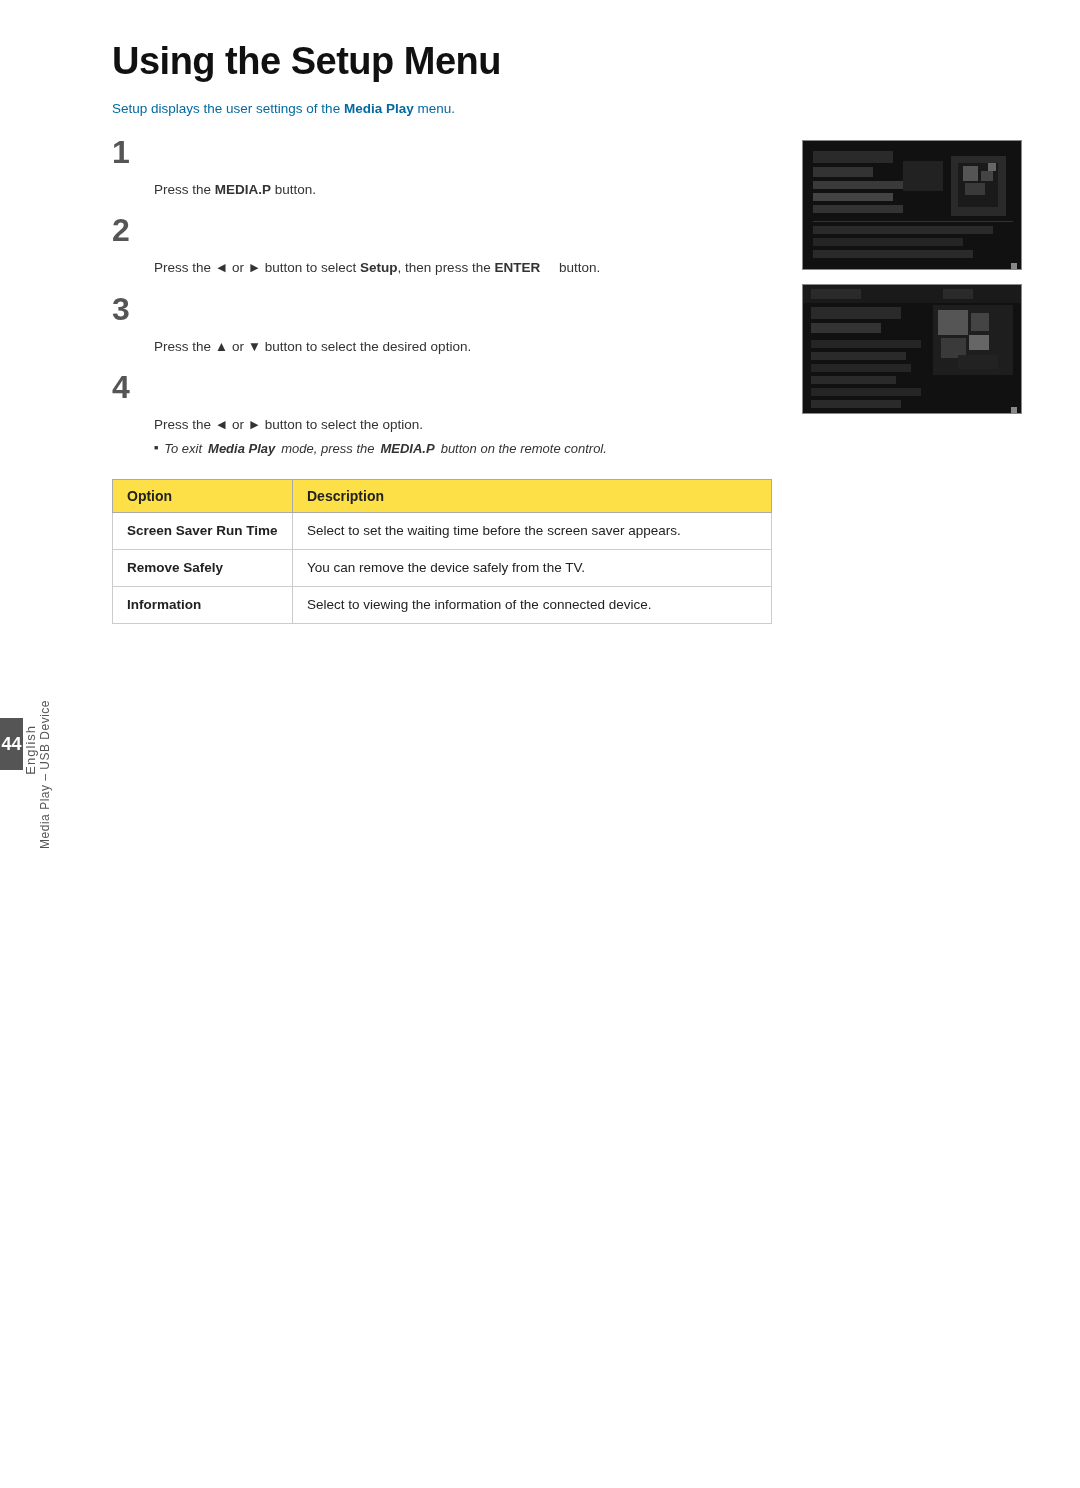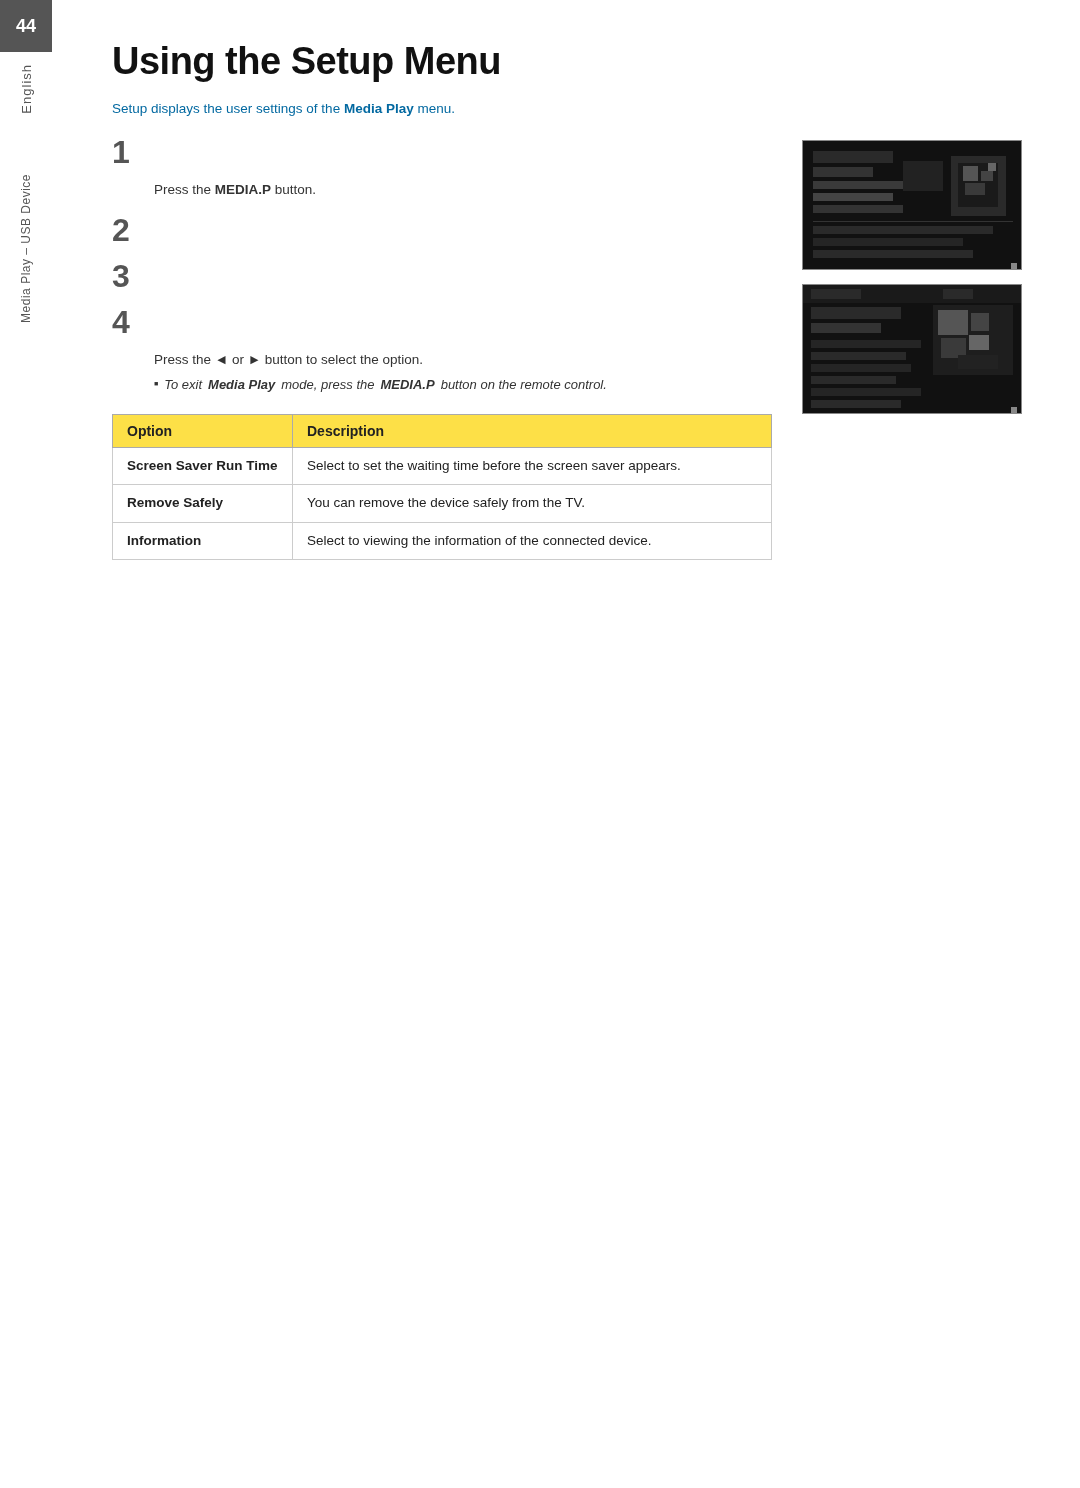--- a/index.html
+++ b/index.html
@@ -16,21 +16,20 @@
 
     
     .sidebar {
       position: absolute;
       left: 0;
       top: 0;
       width: 52px;
       height: 1488px;
       background: #fff;
       display: flex;
-      flex-direction: column;
       align-items: center;
     }
 
     .page-number-box {
       width: 52px;
       height: 52px;
       background: #555;
       color: #fff;
       display: flex;
       align-items: center;
@@ -222,24 +221,30 @@
 
       <div class="step">
         <span class="step-number">1</span>
         <div class="step-text">
           Press the <strong>MEDIA.P</strong> button.
         </div>
       </div>
 
       <div class="step">
         <span class="step-number">2</span>
+        <div class="step-text">
+          Press the ◄ or ► button to select <strong>Setup</strong>, then press the <strong>ENTER</strong> &nbsp;&nbsp;&nbsp; button.
+        </div>
       </div>
 
       <div class="step">
         <span class="step-number">3</span>
+        <div class="step-text">
+          Press the ▲ or ▼ button to select the desired option.
+        </div>
       </div>
 
       <div class="step">
         <span class="step-number">4</span>
         <div class="step-text">
           Press the ◄ or ► button to select the option.
           <ul class="bullet-list">
             <li>To exit <strong>Media Play</strong> mode, press the <strong>MEDIA.P</strong> button on the remote control.</li>
           </ul>
         </div>

